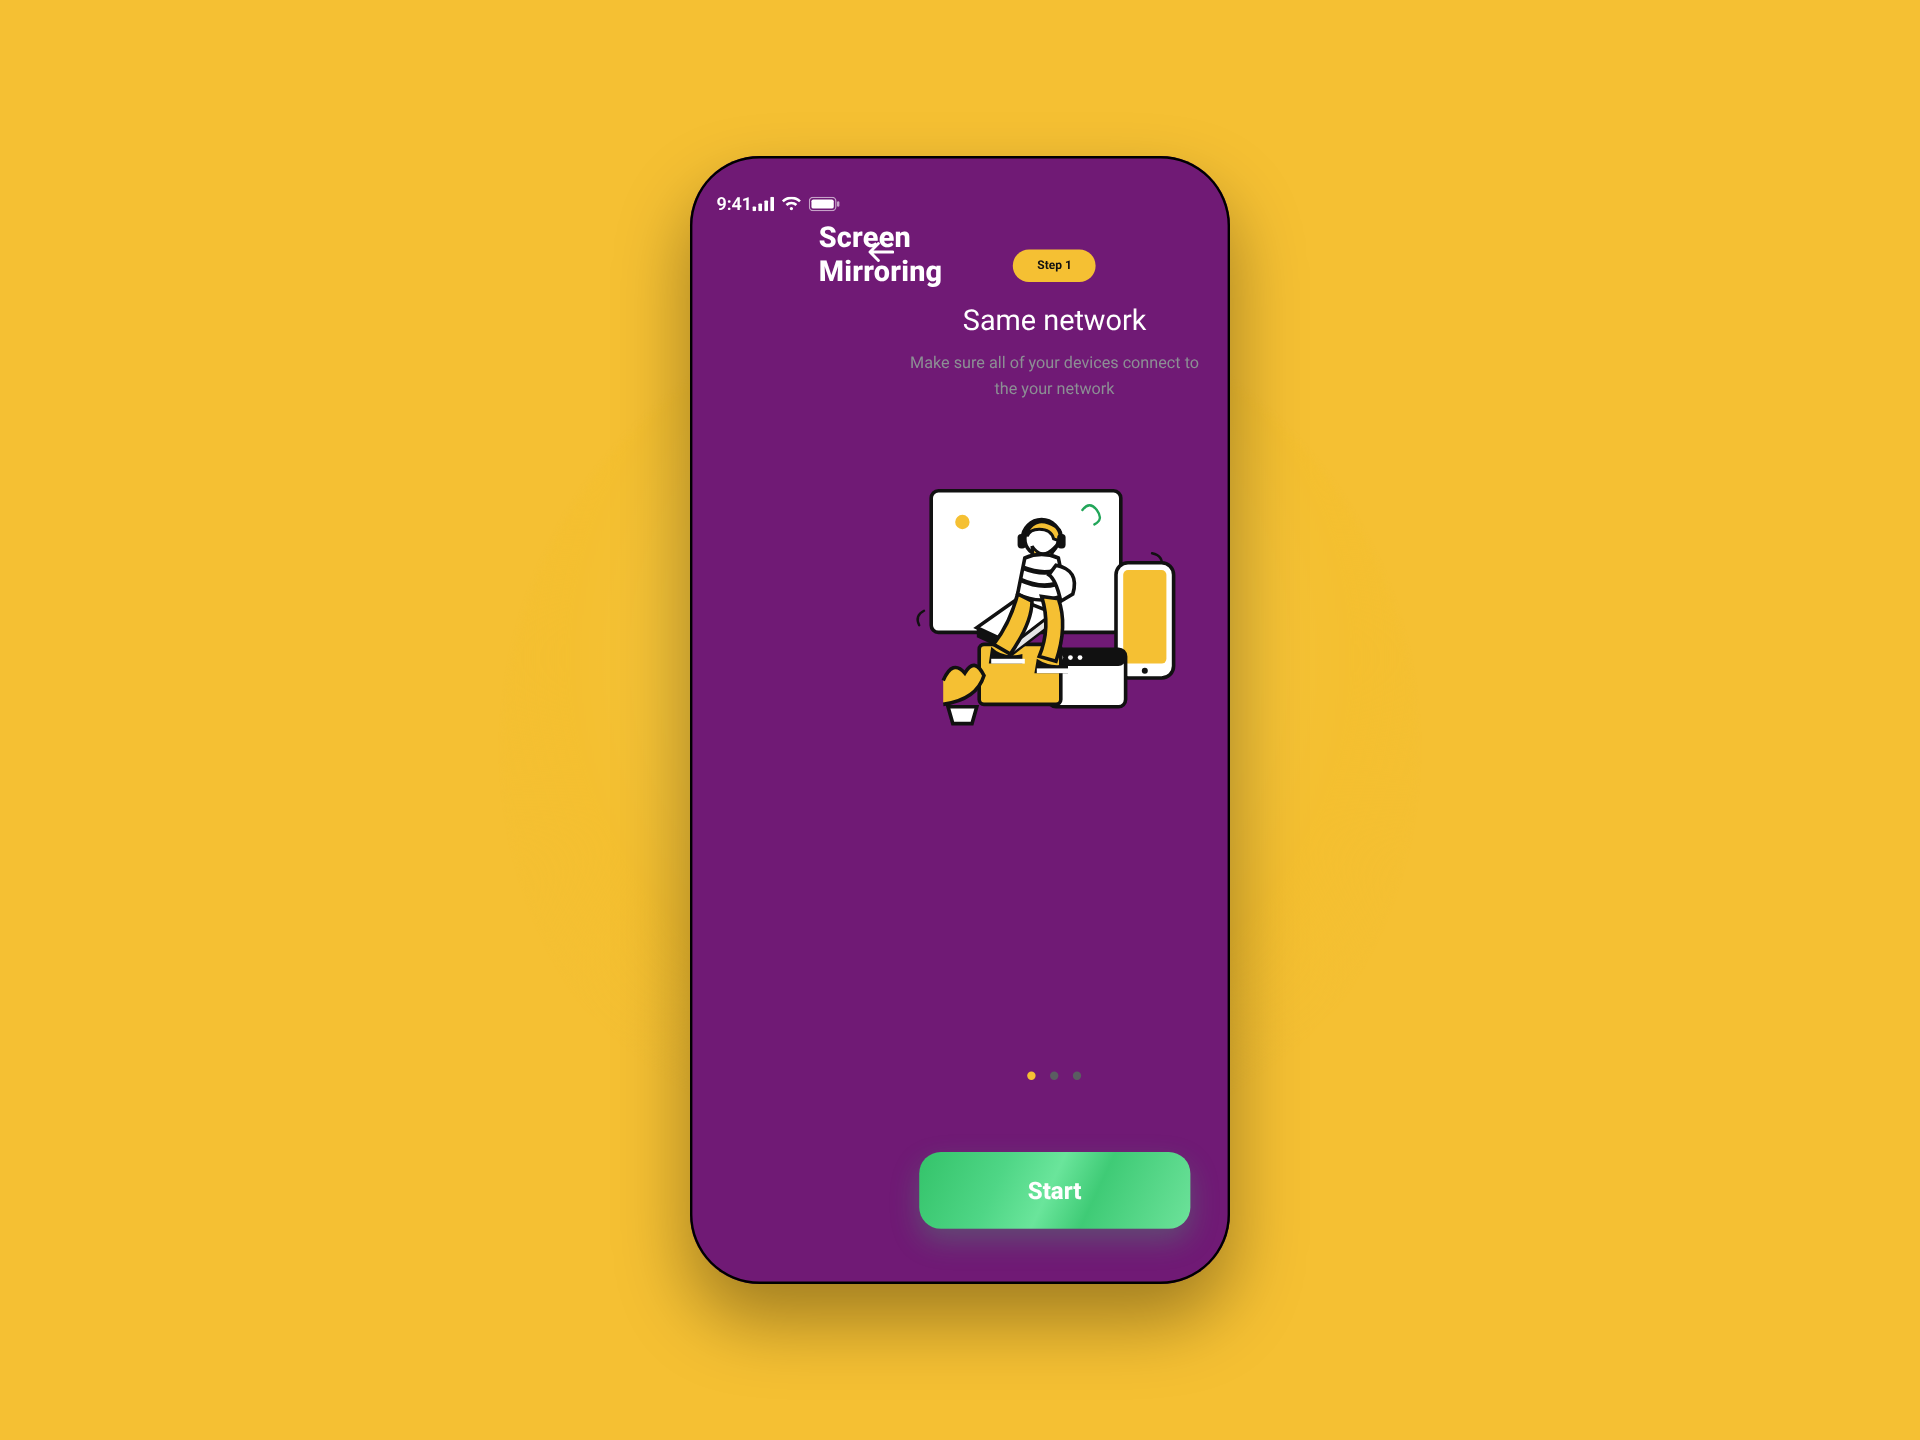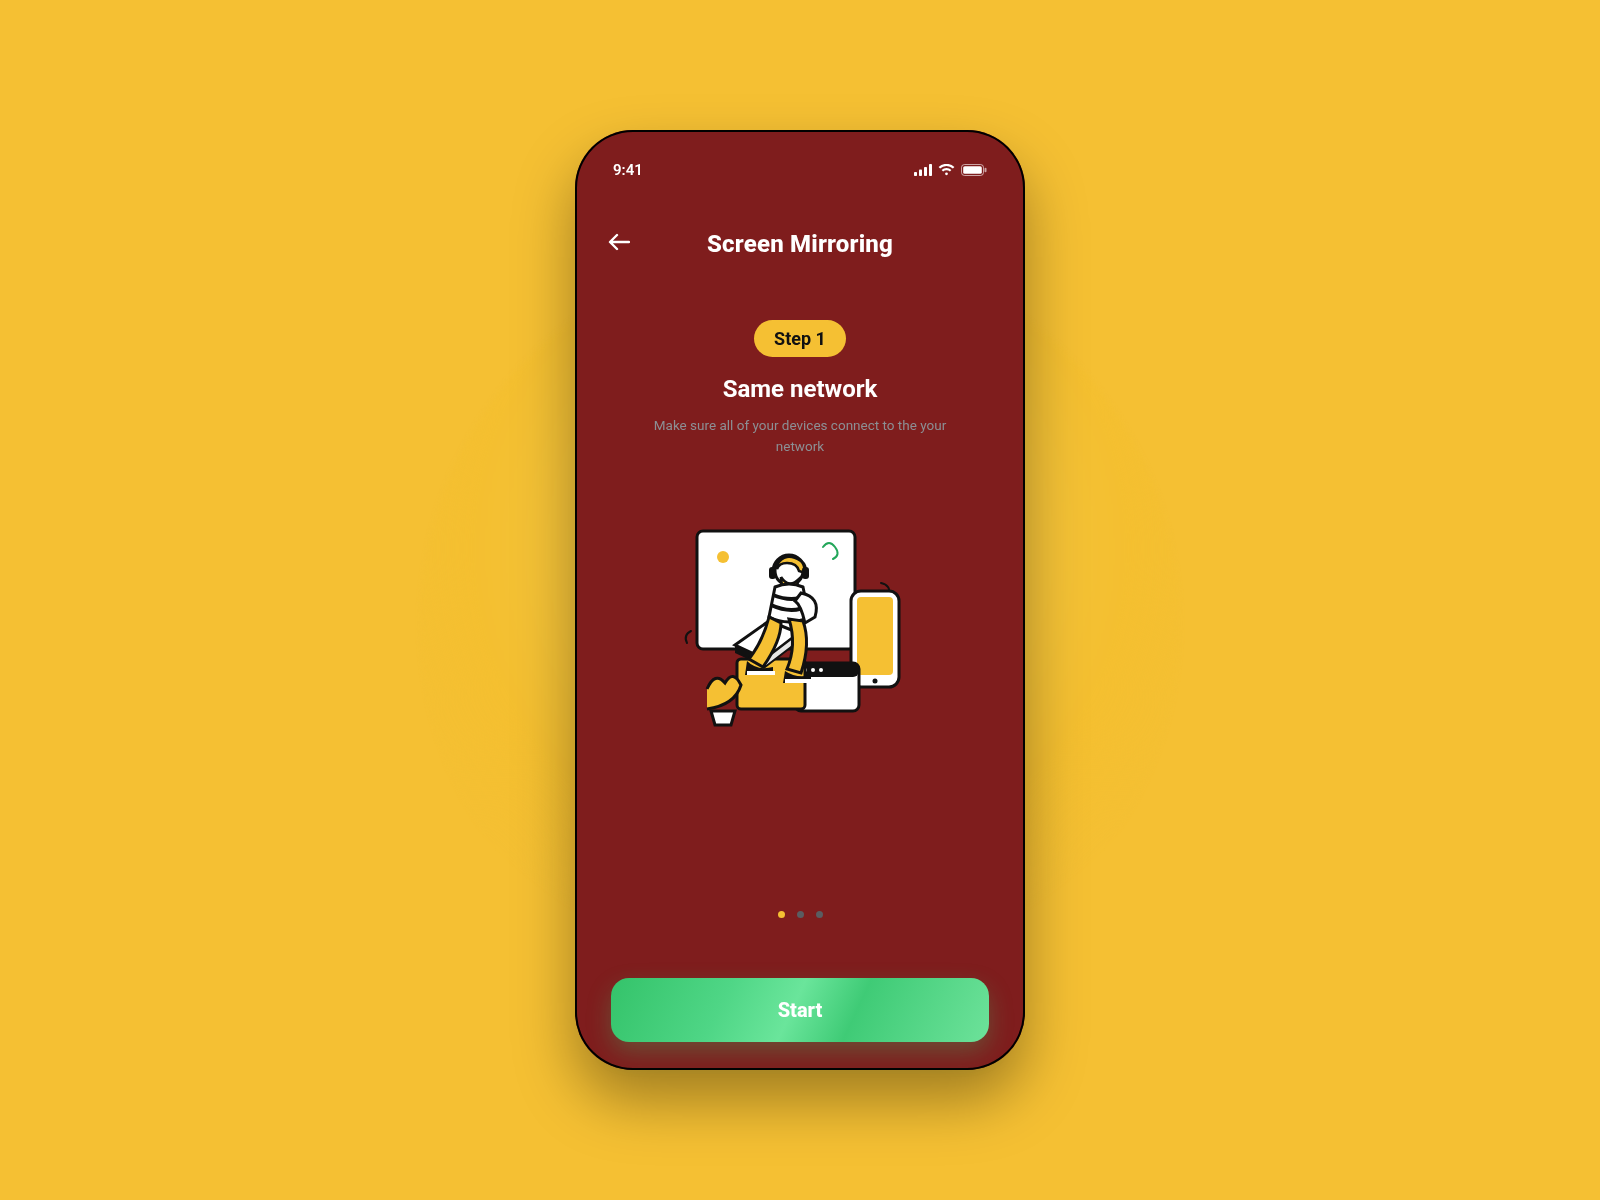--- a/index.html
+++ b/index.html
@@ -20,26 +20,26 @@
     border-radius: 50%;
     filter: blur(2px);
   }
   .phone {
     position: absolute;
     left: 50%;
     top: 50%;
     transform: translate(-50%, -50%);
     width: 450px;
     height: 940px;
-    background: #7f1d1d;
+    background: #701a75;
     border-radius: 58px;
     box-shadow: 0 30px 60px rgba(0,0,0,0.35), 0 0 0 2px #000 inset;
-    padding: 22px 24px 28px 24px;
-    display: flex;
-    flex-direction: column;
+    padding: 22px 24px 28px 8px;
+    display: flex;
+    flex-direction: row;
     color: #fff;
   }
   .status-bar {
     display: flex;
     justify-content: space-between;
     align-items: center;
     font-size: 15px;
     font-weight: 600;
     padding: 4px 14px 0 14px;
     height: 32px;
@@ -71,28 +71,28 @@
     flex: 1;
     display: flex;
     flex-direction: column;
     align-items: center;
     padding-top: 56px;
   }
   .step-pill {
     background: #f5c033;
     color: #111;
     font-weight: 700;
-    font-size: 18px;
+    font-size: 10px;
     padding: 8px 20px;
     border-radius: 999px;
   }
   .step-title {
     margin-top: 18px;
     font-size: 24px;
-    font-weight: 700;
+    font-weight: 400;
   }
   .step-desc {
     margin-top: 12px;
     text-align: center;
     font-size: 13.5px;
     line-height: 1.55;
     color: #8c8f94;
     max-width: 320px;
   }
   .illustration {
@@ -112,20 +112,21 @@
   .dot {
     width: 7px; height: 7px;
     border-radius: 50%;
     background: #5a5d61;
   }
   .dot.active { background: #f5c033; }
   .cta {
     margin-top: 52px;
     width: 100%;
     padding: 0 12px;
+    margin-bottom: 18px;
   }
   .cta-btn {
     width: 100%;
     height: 64px;
     border-radius: 18px;
     background: linear-gradient(115deg, #34c36a 0%, #4fd686 30%, #6ae59b 48%, #3fcb76 64%, #6de29a 100%);
     color: #fff;
     font-size: 20px;
     font-weight: 800;
     display: flex;

